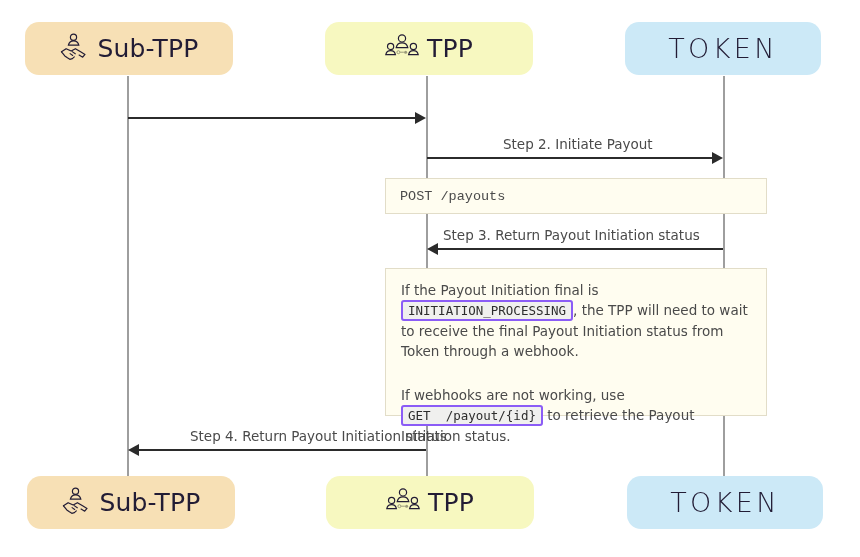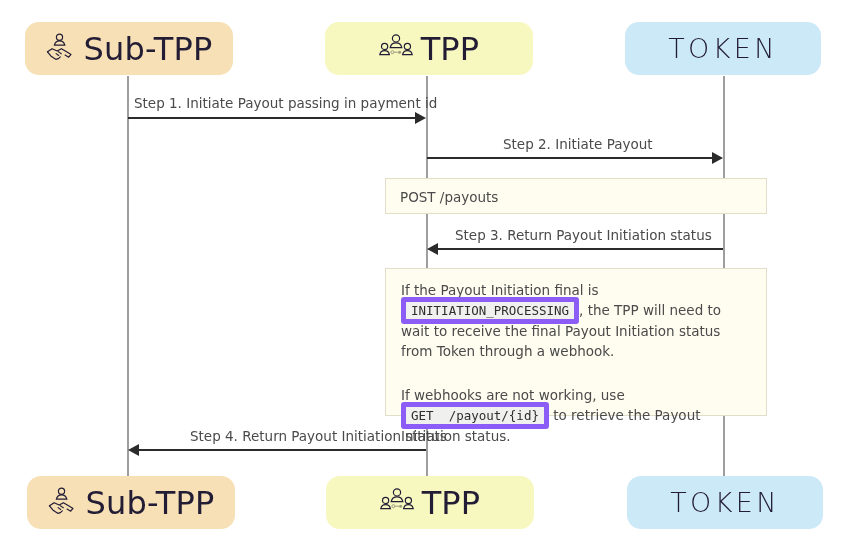--- a/index.html
+++ b/index.html
@@ -29,21 +29,21 @@
     position: absolute;
     box-sizing: border-box;
     border-radius: 14px;
     display: flex;
     align-items: center;
     justify-content: center;
     gap: 8px;
     z-index: 6;
   }
   .participant .p-label {
-    font-size: 32px;
+    font-size: 25px;
     color: #221c35;
     letter-spacing: 0.2px;
     white-space: nowrap;
   }
   .participant.token .p-label {
     font-size: 27px;
     letter-spacing: 3.4px;
     font-weight: 300;
   }
   .participant .p-icon {
@@ -107,21 +107,21 @@
   .note p + p {
     margin-top: 24px;
   }
   .note-inner {
     padding: 9px 14px;
   }
   code.chip {
     font-family: "DejaVu Sans Mono", "Liberation Mono", monospace;
     font-size: 12.5px;
     background: #f0f0ee;
-    border: 5px solid #8b5cf6;
+    border: 2px solid #8b5cf6;
     border-radius: 3px;
     padding: 1px 5px;
     color: #2d2d2d;
     white-space: pre;
   }
 </style>
 </head>
 <body>
 
 <div id="diagram">
@@ -157,33 +157,32 @@
         <path d="M15.1 19.2h3.8" stroke="#9a9a7a" stroke-width="1"></path>
       </svg>
     </span>
     <span class="p-label">TPP</span>
   </div>
 
   <div class="participant token" style="left:625px; top:22px; width:196px; height:53px; background:#cce9f7;">
     <span class="p-label">TOKEN</span>
   </div>
 
-  <div class="msg-label" style="left:134px; top:95px;">Step 1. Initiate Payout passing in payment id</div>
   <div class="msg" style="left:128px; top:117px; width:292px;"></div>
   <div class="arrowhead right" style="left:415px; top:112px;"></div>
 
   <div class="msg-label" style="left:503px; top:136px;text-align:right;">Step 2. Initiate Payout</div>
   <div class="msg" style="left:427px; top:157px; width:290px;"></div>
   <div class="arrowhead right" style="left:712px; top:152px;"></div>
 
-  <div class="note" style="left:385px; top:178px; width:382px; height:36px;">
+  <div class="note" style="left:385px; top:178px; width:382px; height:36px;font-family:Liberation Mono, monospace;">
     <div class="note-inner" style="padding:8px 14px;">POST /payouts</div>
   </div>
 
-  <div class="msg-label" style="left:455px; top:227px;">Step 3. Return Payout Initiation status</div>
+  <div class="msg-label" style="left:443px; top:227px;">Step 3. Return Payout Initiation status</div>
   <div class="msg" style="left:432px; top:248px; width:291px;"></div>
   <div class="arrowhead left" style="left:427px; top:243px;"></div>
 
   <div class="note" style="left:385px; top:268px; width:382px; height:148px;">
     <div class="note-inner" style="padding:11px 15px;">
       <p><span>If the Payout Initiation final is</span>
         <code class="chip">INITIATION_PROCESSING</code><span>, the TPP will need to wait to receive the final Payout Initiation status from Token through a webhook.</span></p>
       <p><span>If webhooks are not working, use</span>
         <code class="chip">GET  /payout/{id}</code>
         <span>to retrieve the Payout Initiation status.</span></p>

